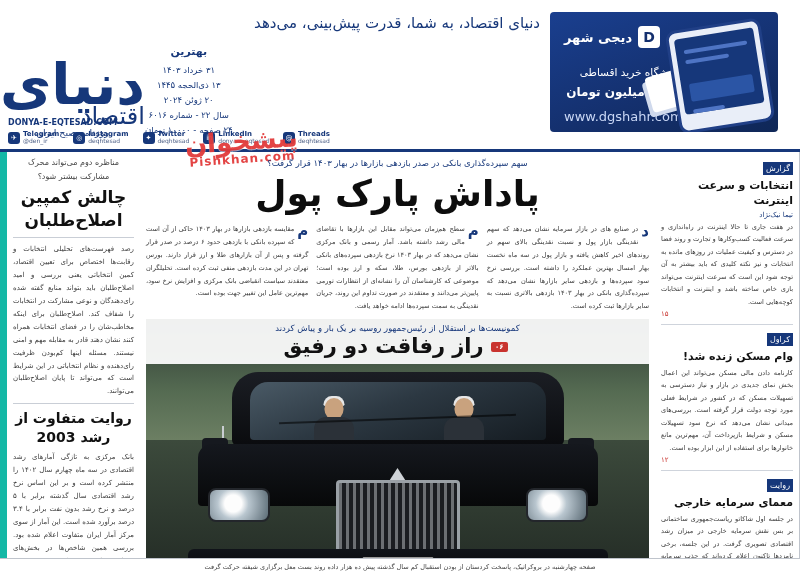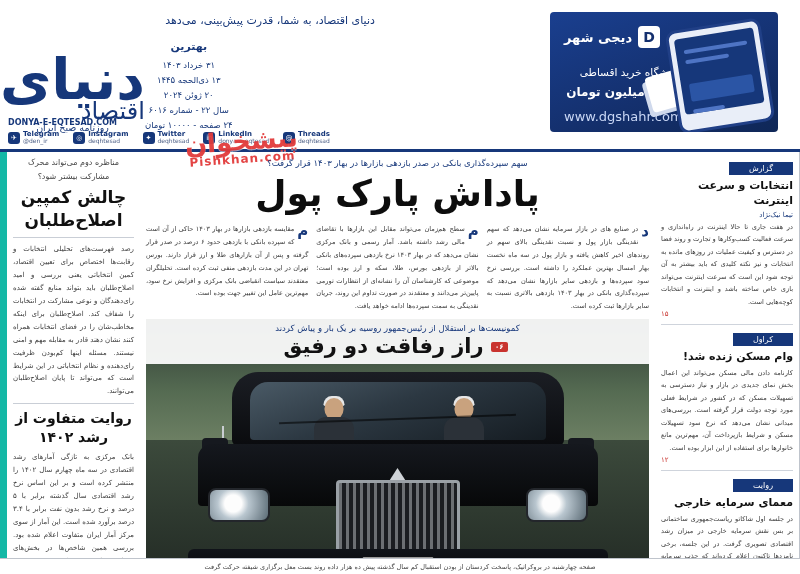--- a/index.html
+++ b/index.html
@@ -85,22 +85,22 @@
     box-shadow: -4px 4px 0 #cfd9ec;
   }
 
   .head-mid {
     flex: 1;
     position: relative;
     padding-top: 8px;
   }
   .top-strap {
     direction: rtl;
-    text-align: center;
-    font-size: 11px;
+    text-align: right;
+    font-size: 15px;
     color: #16377a;
     margin: 6px 0 2px 0;
     letter-spacing: 0;
   }
   .logo-row {
     display: flex; flex-direction: row-reverse;
     align-items: flex-end; justify-content: flex-start;
     direction: rtl;
     padding: 2px 10px 0 0;
   }
@@ -362,21 +362,21 @@
   .car .mirror.l { left: 14px; }
   .car .mirror.r { right: 14px; }
   .flagpole {
     position: absolute; top: 54px; left: 34px; width: 2px; height: 40px;
     background: #c9cdd2;
   }
 
   
   .rail-title {
     background: #16377a; color: #fff; font-size: 8px;
-    padding: 2px 20px; display: inline-block; margin-top: 6px;
+    padding: 2px 3px; display: inline-block; margin-top: 6px;
   }
   .rail-h {
     font-size: 11px; font-weight: bold; color: #111;
     line-height: 1.4; margin: 3px 0 2px; text-align: right;
   }
   .rail-sub { font-size: 7px; color: #16377a; margin-bottom: 2px; }
   .rail-p {
     font-size: 6.6px; color: #3b3b3b; line-height: 1.9; text-align: justify;
   }
   .rail-more {
@@ -585,21 +585,21 @@
 
     <div class="col-left">
       <div class="kicker">مناظره دوم می‌تواند
 محرک مشارکت بیشتر شود؟</div>
       <div class="lead-title">چالش کمپین
 اصلاح‌طلبان</div>
       <div class="rule"></div>
       <div class="body-text">رصد فهرست‌های تحلیلی انتخابات و رقابت‌ها اختصاص برای تعیین اقتصاد، کمین انتخاباتی یعنی بررسی و امید اصلاح‌طلبان باید بتواند منابع گفته شده رای‌دهندگان و نوعی مشارکت در انتخابات را شفاف کند. اصلاح‌طلبان برای اینکه مخاطب‌شان را در فضای انتخابات همراه کنند نشان دهند قادر به مقابله مهم و امنی نیستند. مسئله اینها کم‌بودن ظرفیت رای‌دهنده و نظام انتخاباتی در این شرایط است که می‌تواند تا پایان اصلاح‌طلبان می‌توانند.</div>
       <div class="rule"></div>
       <div class="sec-title">روایت متفاوت
-از رشد ۱۴۰۲</div>
+از رشد 2003</div>
       <div class="body-text">بانک مرکزی به تازگی آمارهای رشد اقتصادی در سه ماه چهارم سال ۱۴۰۲ را منتشر کرده است و بر این اساس نرخ رشد اقتصادی سال گذشته برابر با ۵ درصد و نرخ رشد بدون نفت برابر با ۳.۴ درصد برآورد شده است. این آمار از سوی مرکز آمار ایران متفاوت اعلام شده بود. بررسی همین شاخص‌ها در بخش‌های مختلف نشان می‌دهد که بخش صنعت و معدن بیشترین سهم را در رشد سال گذشته داشته است.</div>
 
       <div class="list-box">
         
         
         
         
         
         
         

